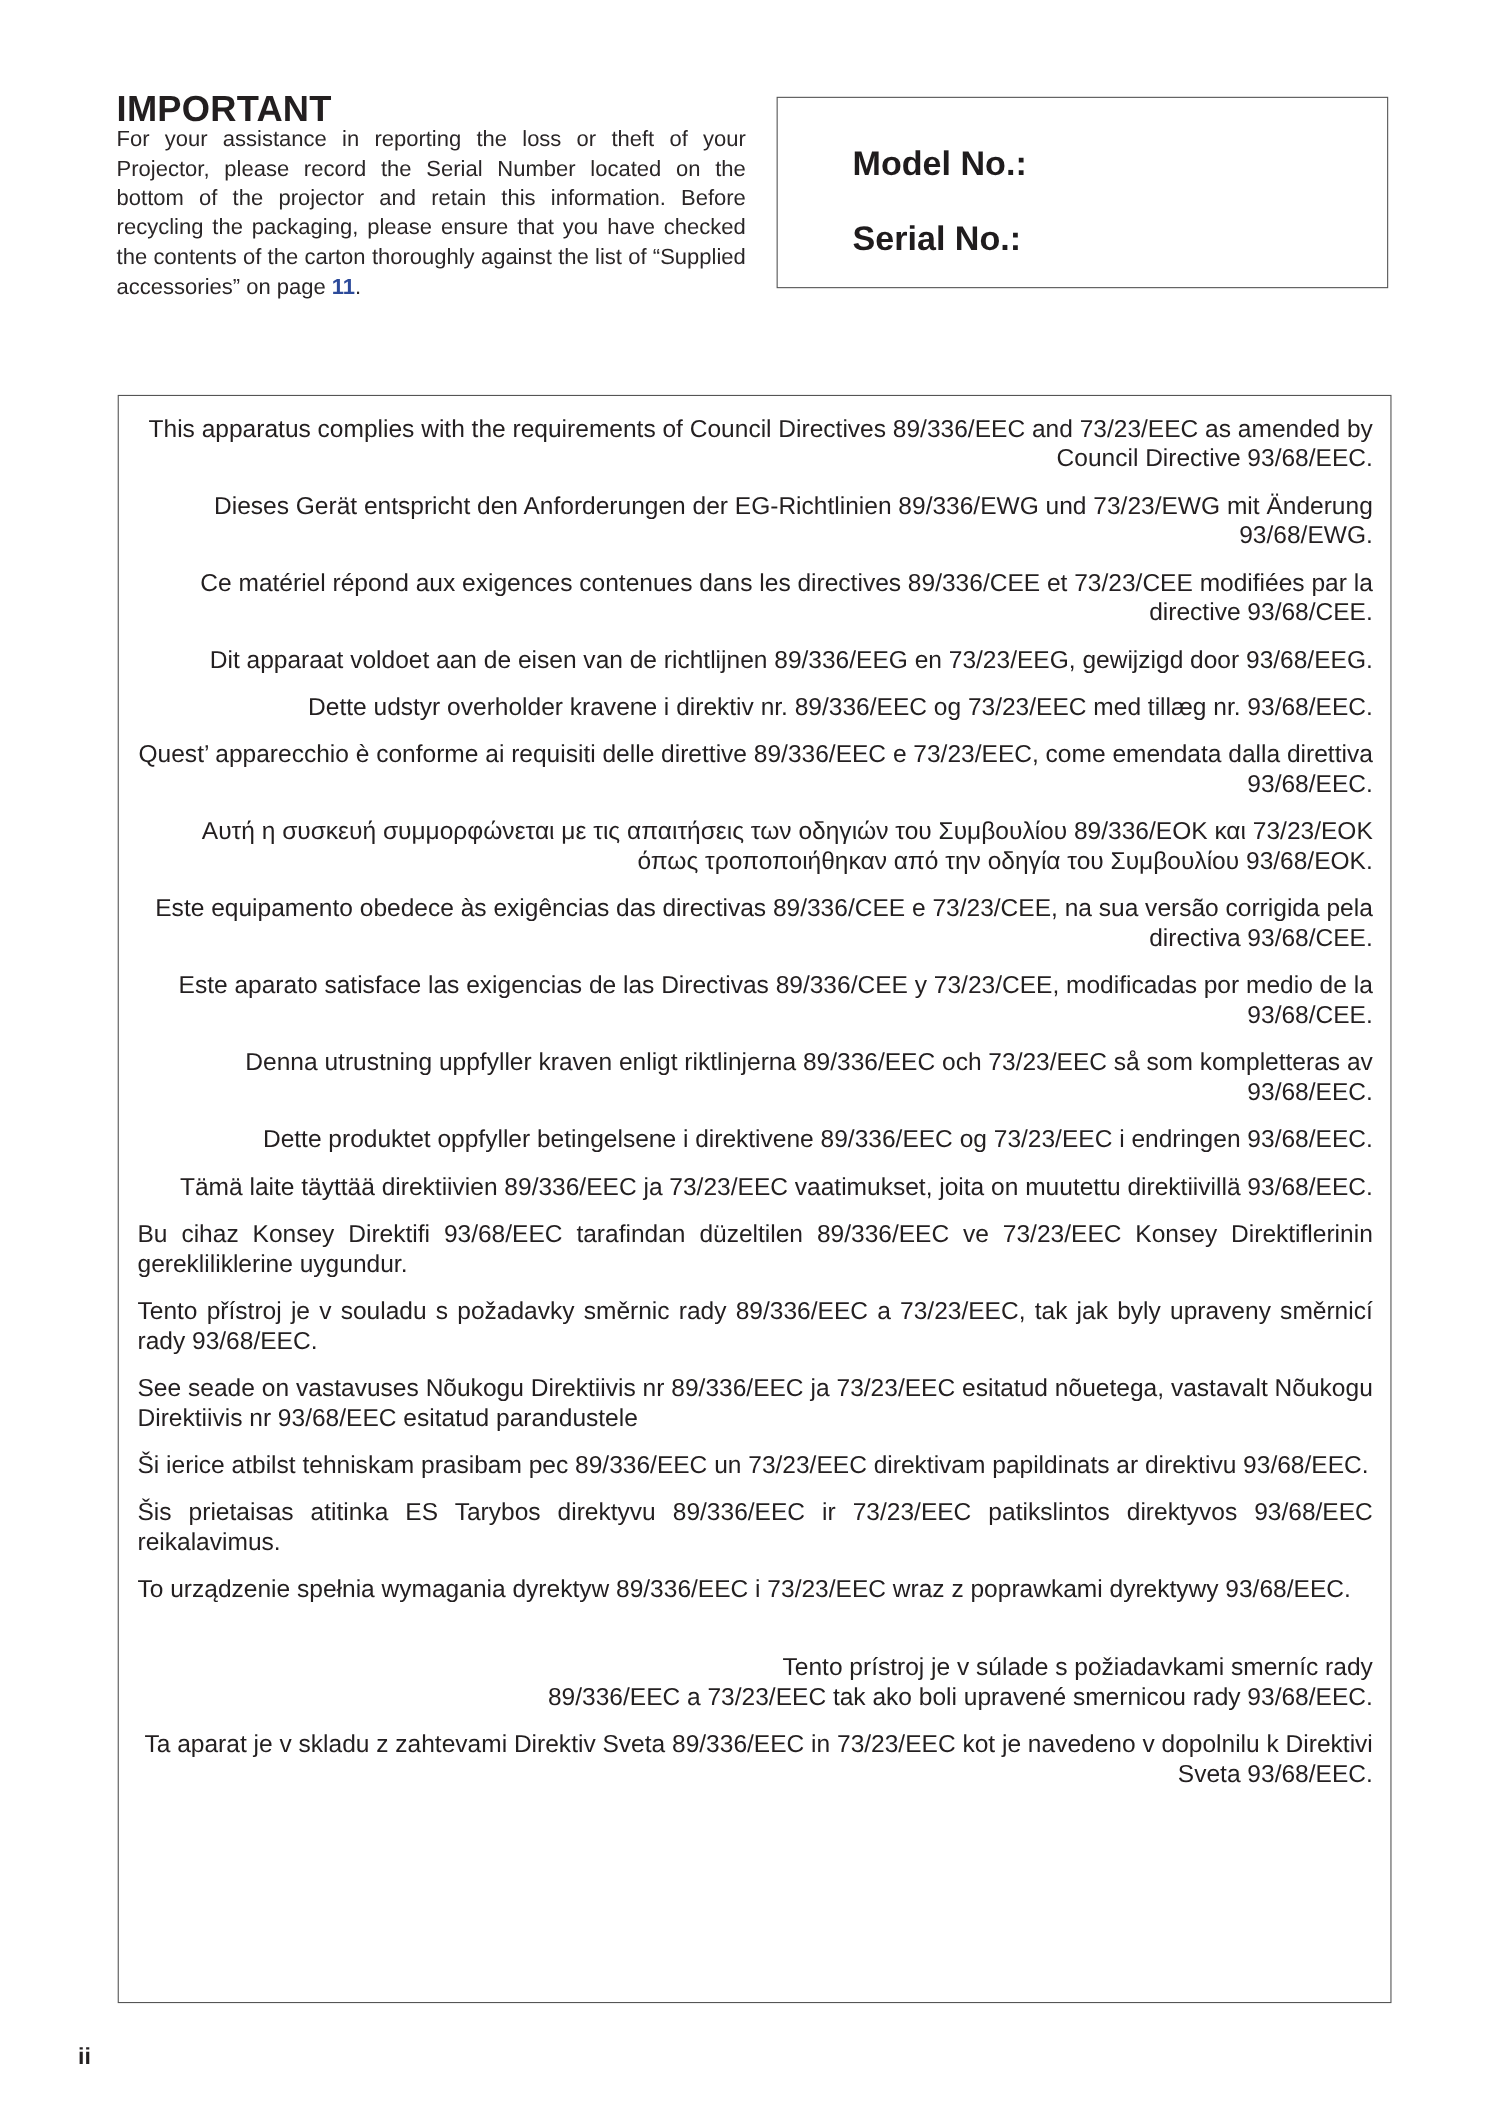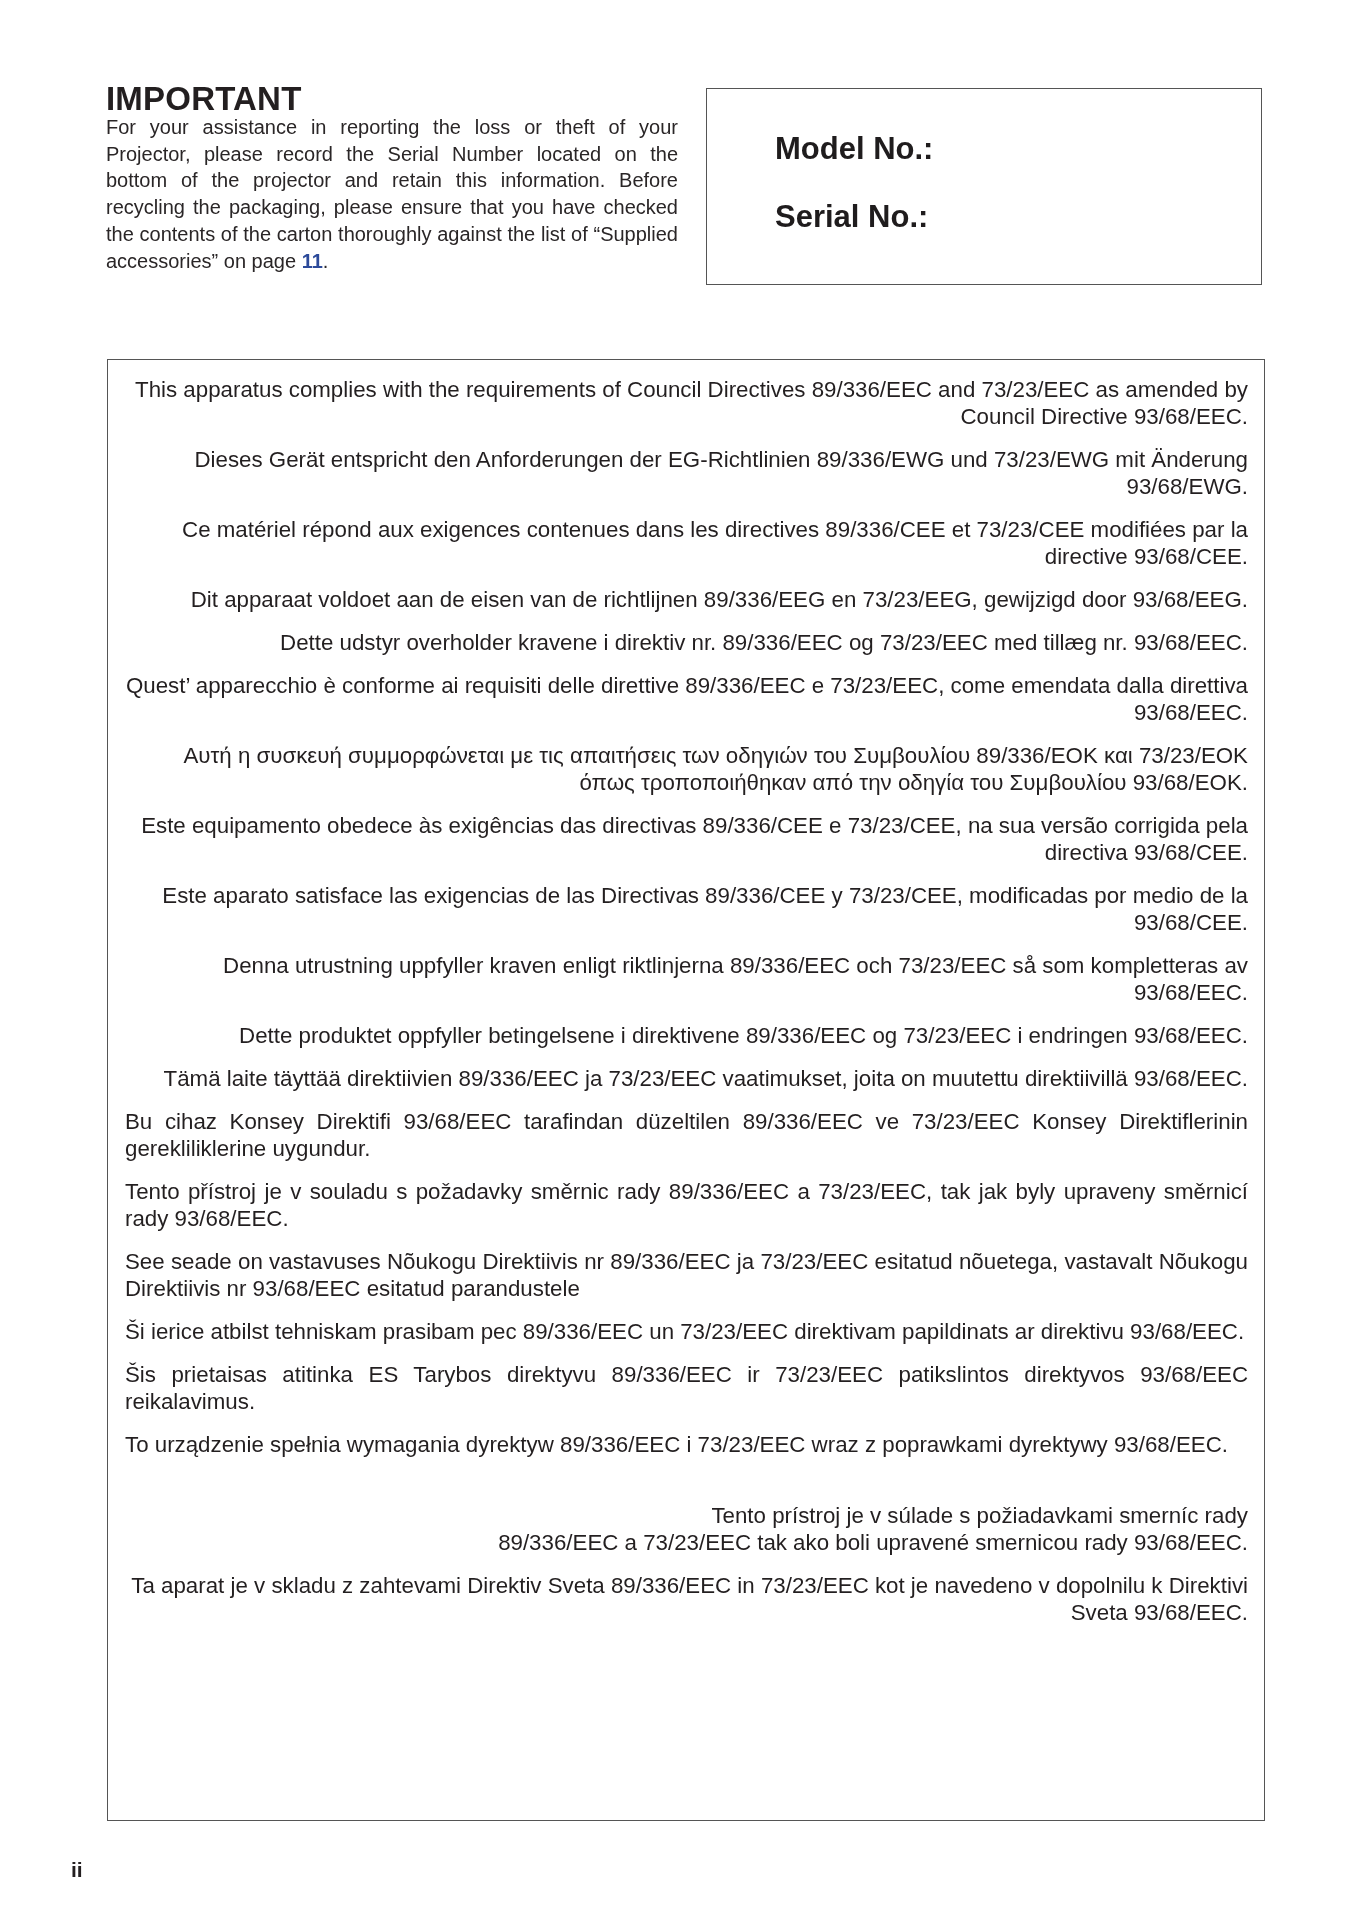--- a/index.html
+++ b/index.html
@@ -37,21 +37,21 @@
     }
     .page-ref {
       color: #2c4a9a;
       font-weight: bold;
     }
     .record-box {
       position: absolute;
       left: 706px;
       top: 88px;
       width: 556px;
-      height: 197px;
+      height: 174px;
       border: 1.5px solid #555;
       box-sizing: border-box;
     }
     .record-label {
       position: absolute;
       left: 68px;
       font-weight: bold;
       font-size: 31px;
       line-height: 36px;
       color: #1f1c1d;

